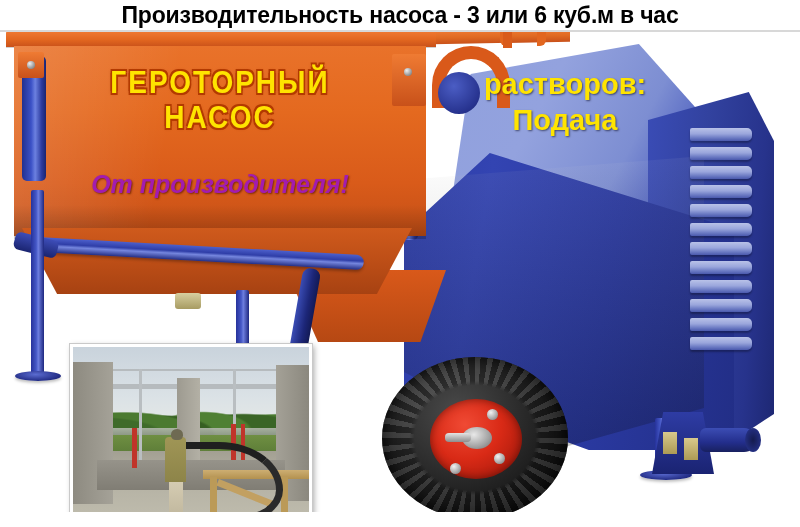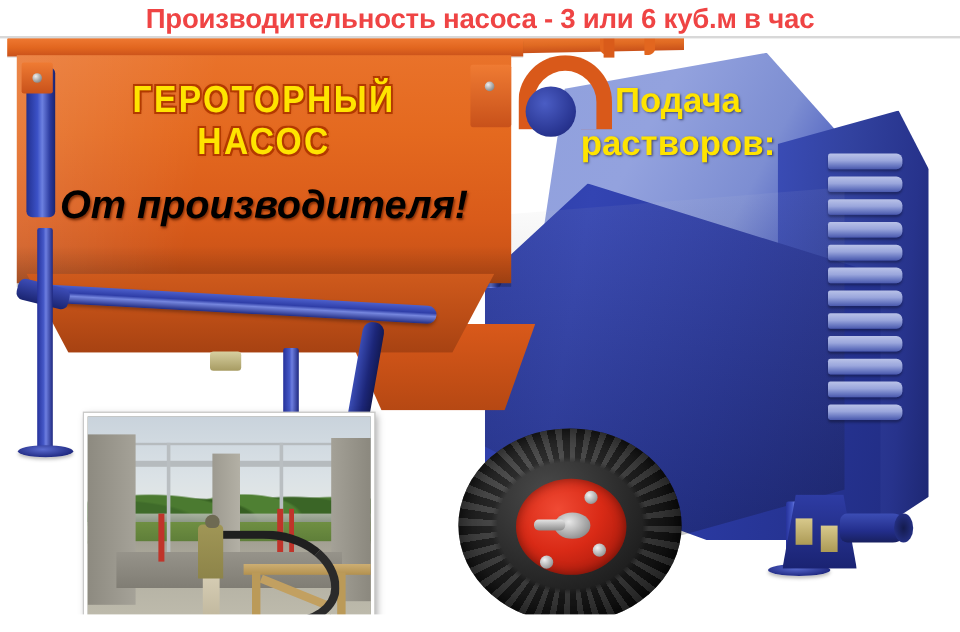--- a/index.html
+++ b/index.html
@@ -14,21 +14,21 @@
   }
 
   
   .banner{
     position:absolute;left:0;top:0;width:800px;height:31px;
     background:#ffffff;
     z-index:60;
     display:flex;align-items:center;justify-content:center;
   }
   .banner-text{
-    font-size:23px;font-weight:bold;color:#ef4444;
+    font-size:23px;font-weight:bold;color:#000000;
     letter-spacing:-0.2px;white-space:nowrap;
     font-family:"Liberation Sans", sans-serif;
   }
   .banner-underline{
     position:absolute;left:0;top:30px;width:800px;height:2px;
     background:#d8d8d8;z-index:61;
   }
 
   
   .machine{position:absolute;left:0;top:0;width:800px;height:527px;z-index:10;}
@@ -94,22 +94,22 @@
     letter-spacing:2px;
     text-shadow:
       -1.5px -1.5px 0 #b33a00, 1.5px -1.5px 0 #b33a00,
       -1.5px  1.5px 0 #b33a00, 1.5px  1.5px 0 #b33a00,
       0 0 3px rgba(120,30,0,.7);
     transform:scaleY(1.12);
   }
   .txt-brand1{font-size:28px;line-height:30px;margin-top:8px;}
   .txt-brand2{font-size:28px;line-height:32px;margin-top:4px;}
   .txt-slogan{
-    display:block;margin-top:18px;
-    color:#000000;font-style:italic;font-weight:bold;font-size:33px;
+    display:block;margin-top:36px;
+    color:#a21caf;font-style:italic;font-weight:bold;font-size:25px;
     font-family:"Liberation Sans", sans-serif;
     text-shadow:1px 1px 2px rgba(110,35,0,.85);
   }
 
   
   
   .blue-top{
     position:absolute;left:398px;top:44px;width:330px;height:250px;
     background:linear-gradient(118deg,#8fa0dd 0%,#93a2de 38%,#7d8ed2 62%,#4a5cbd 78%,#3a4bb0 100%);
     clip-path:polygon(12% 100%, 22% 12%, 73% 0%, 100% 40%, 100% 100%);
@@ -434,22 +434,22 @@
       <div class="tread"></div>
       <div class="hub"></div>
       <div class="axle"></div>
       <div class="axle-stub"></div>
       <div class="lug lug1"></div>
       <div class="lug lug2"></div>
       <div class="lug lug3"></div>
     </div>
 
     <div class="blue-text-top">
+      <span class="bt-line bt-big">растворов:</span>
       <span class="bt-line bt-big">Подача</span>
-      <span class="bt-line bt-big">растворов:</span>
     </div>
   </div>
 
   <div class="inset">
     <div class="ph-sky"></div>
     <div class="ph-trees"></div>
     <div class="ph-fence"></div>
     <div class="ph-grass"></div>
     <div class="ph-floor"></div>
     <div class="ph-frame"></div>

